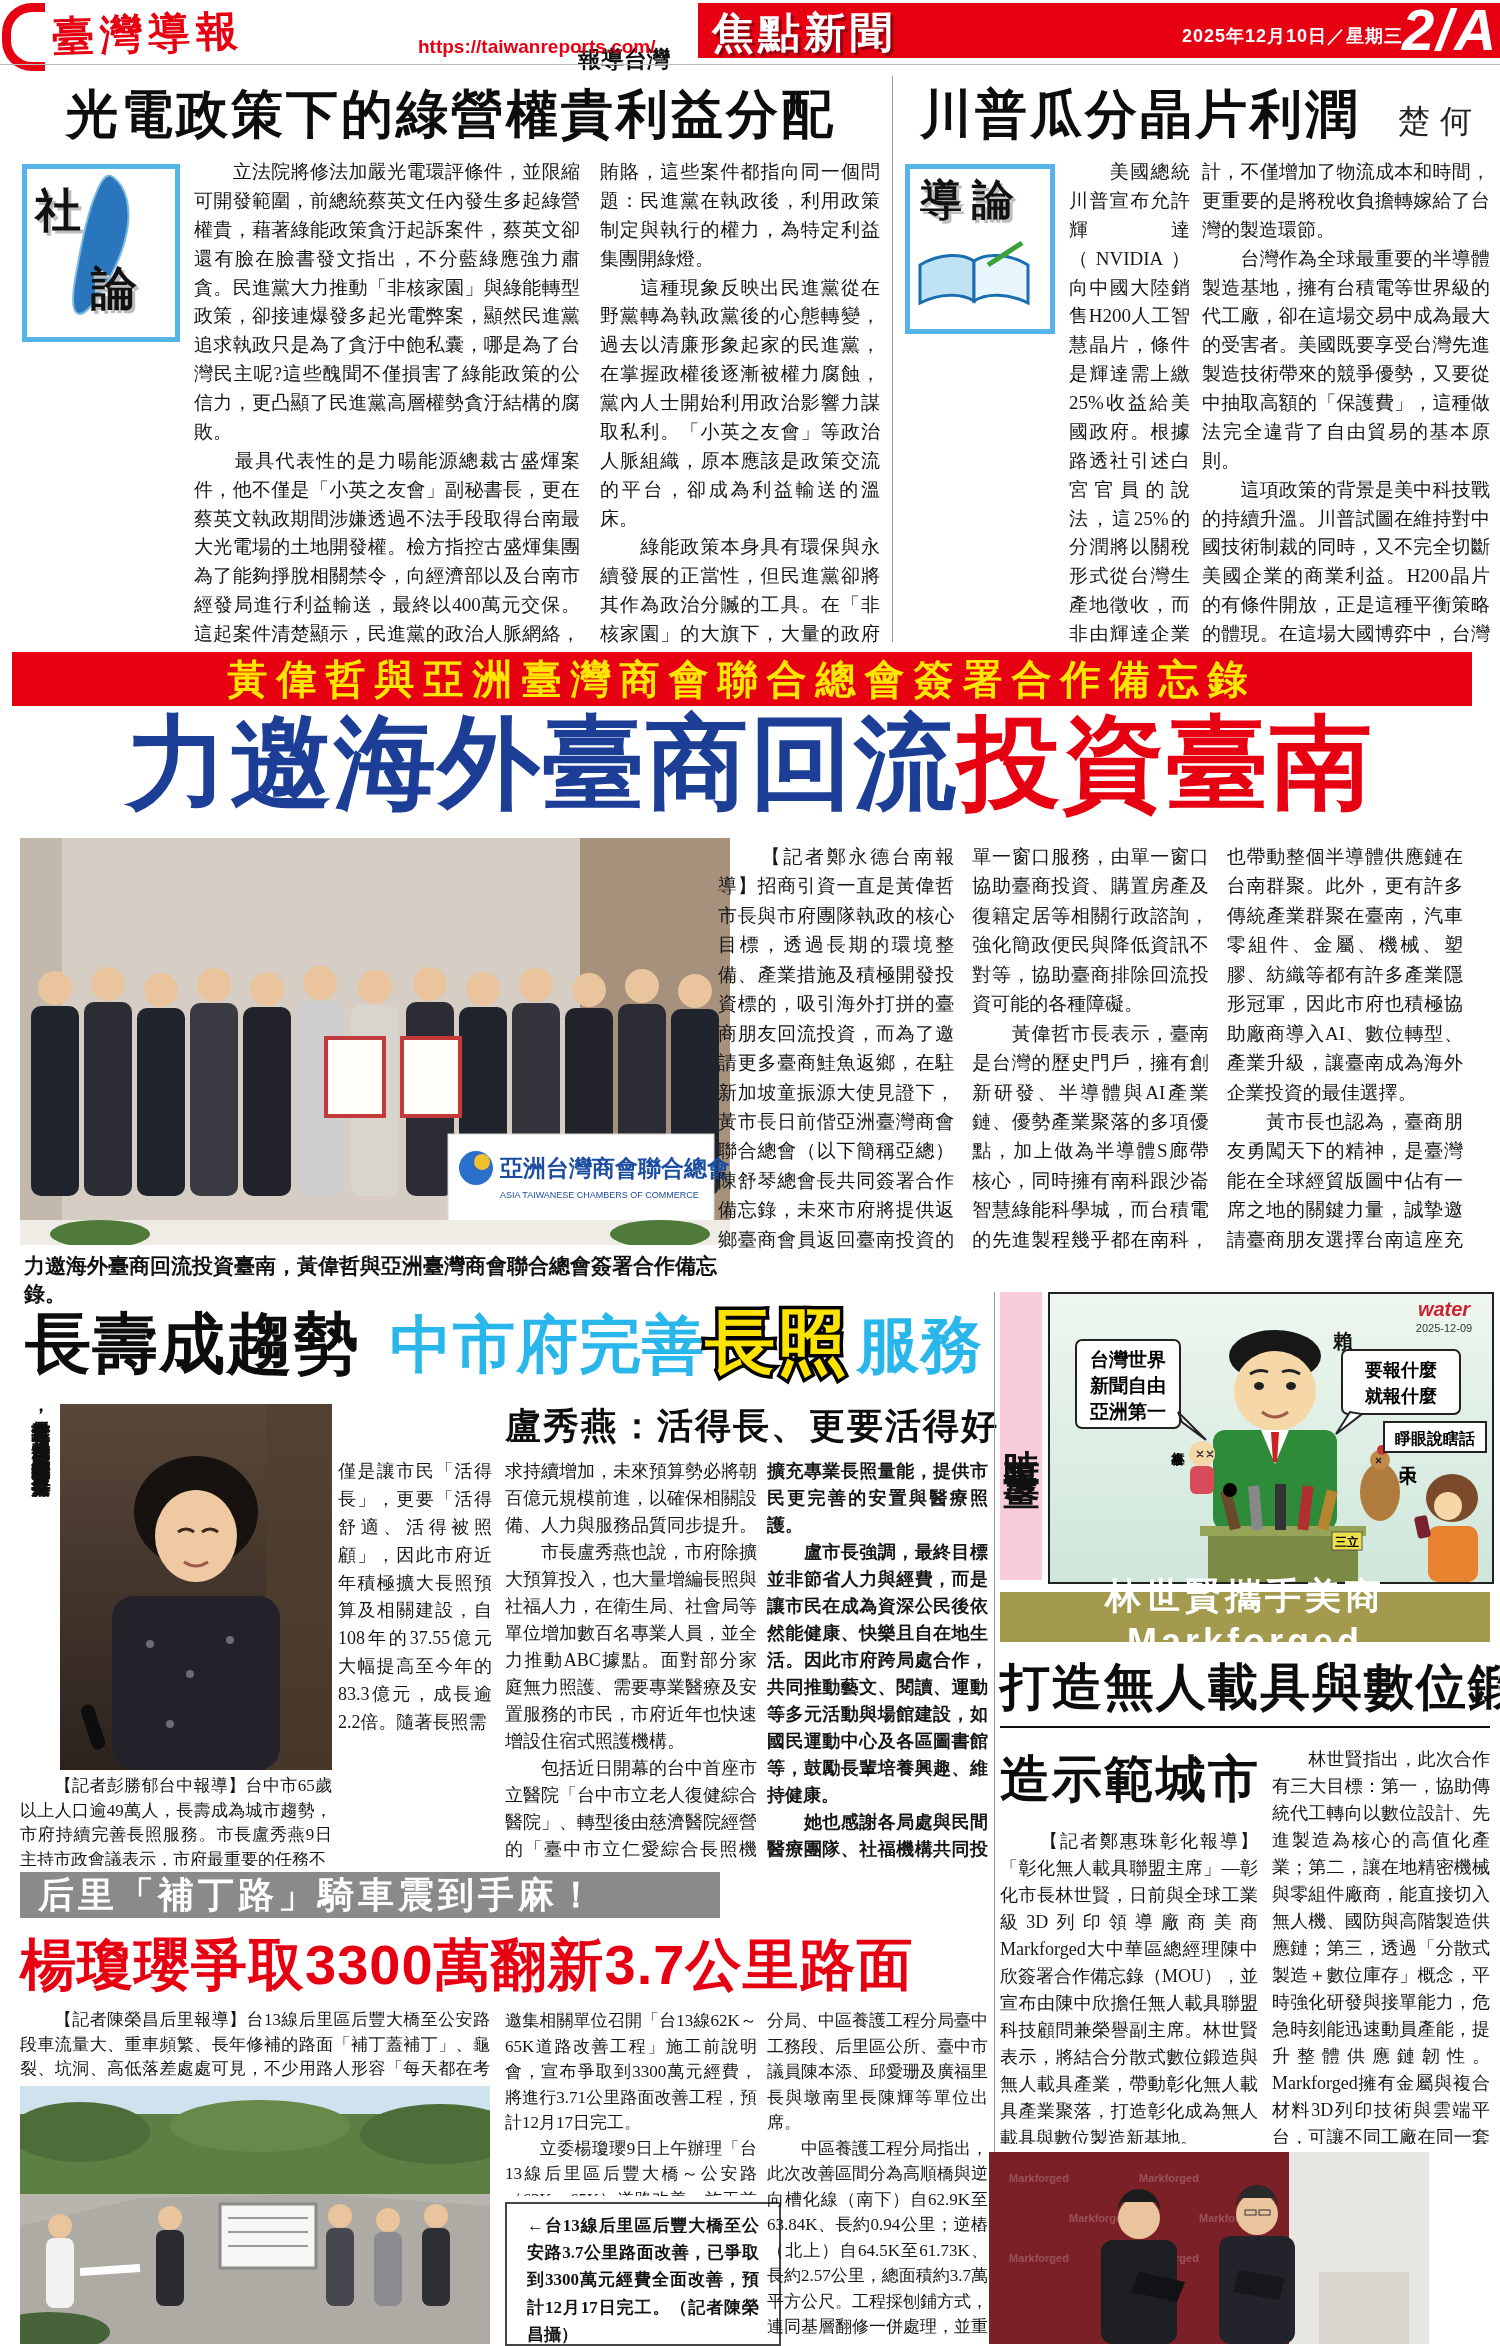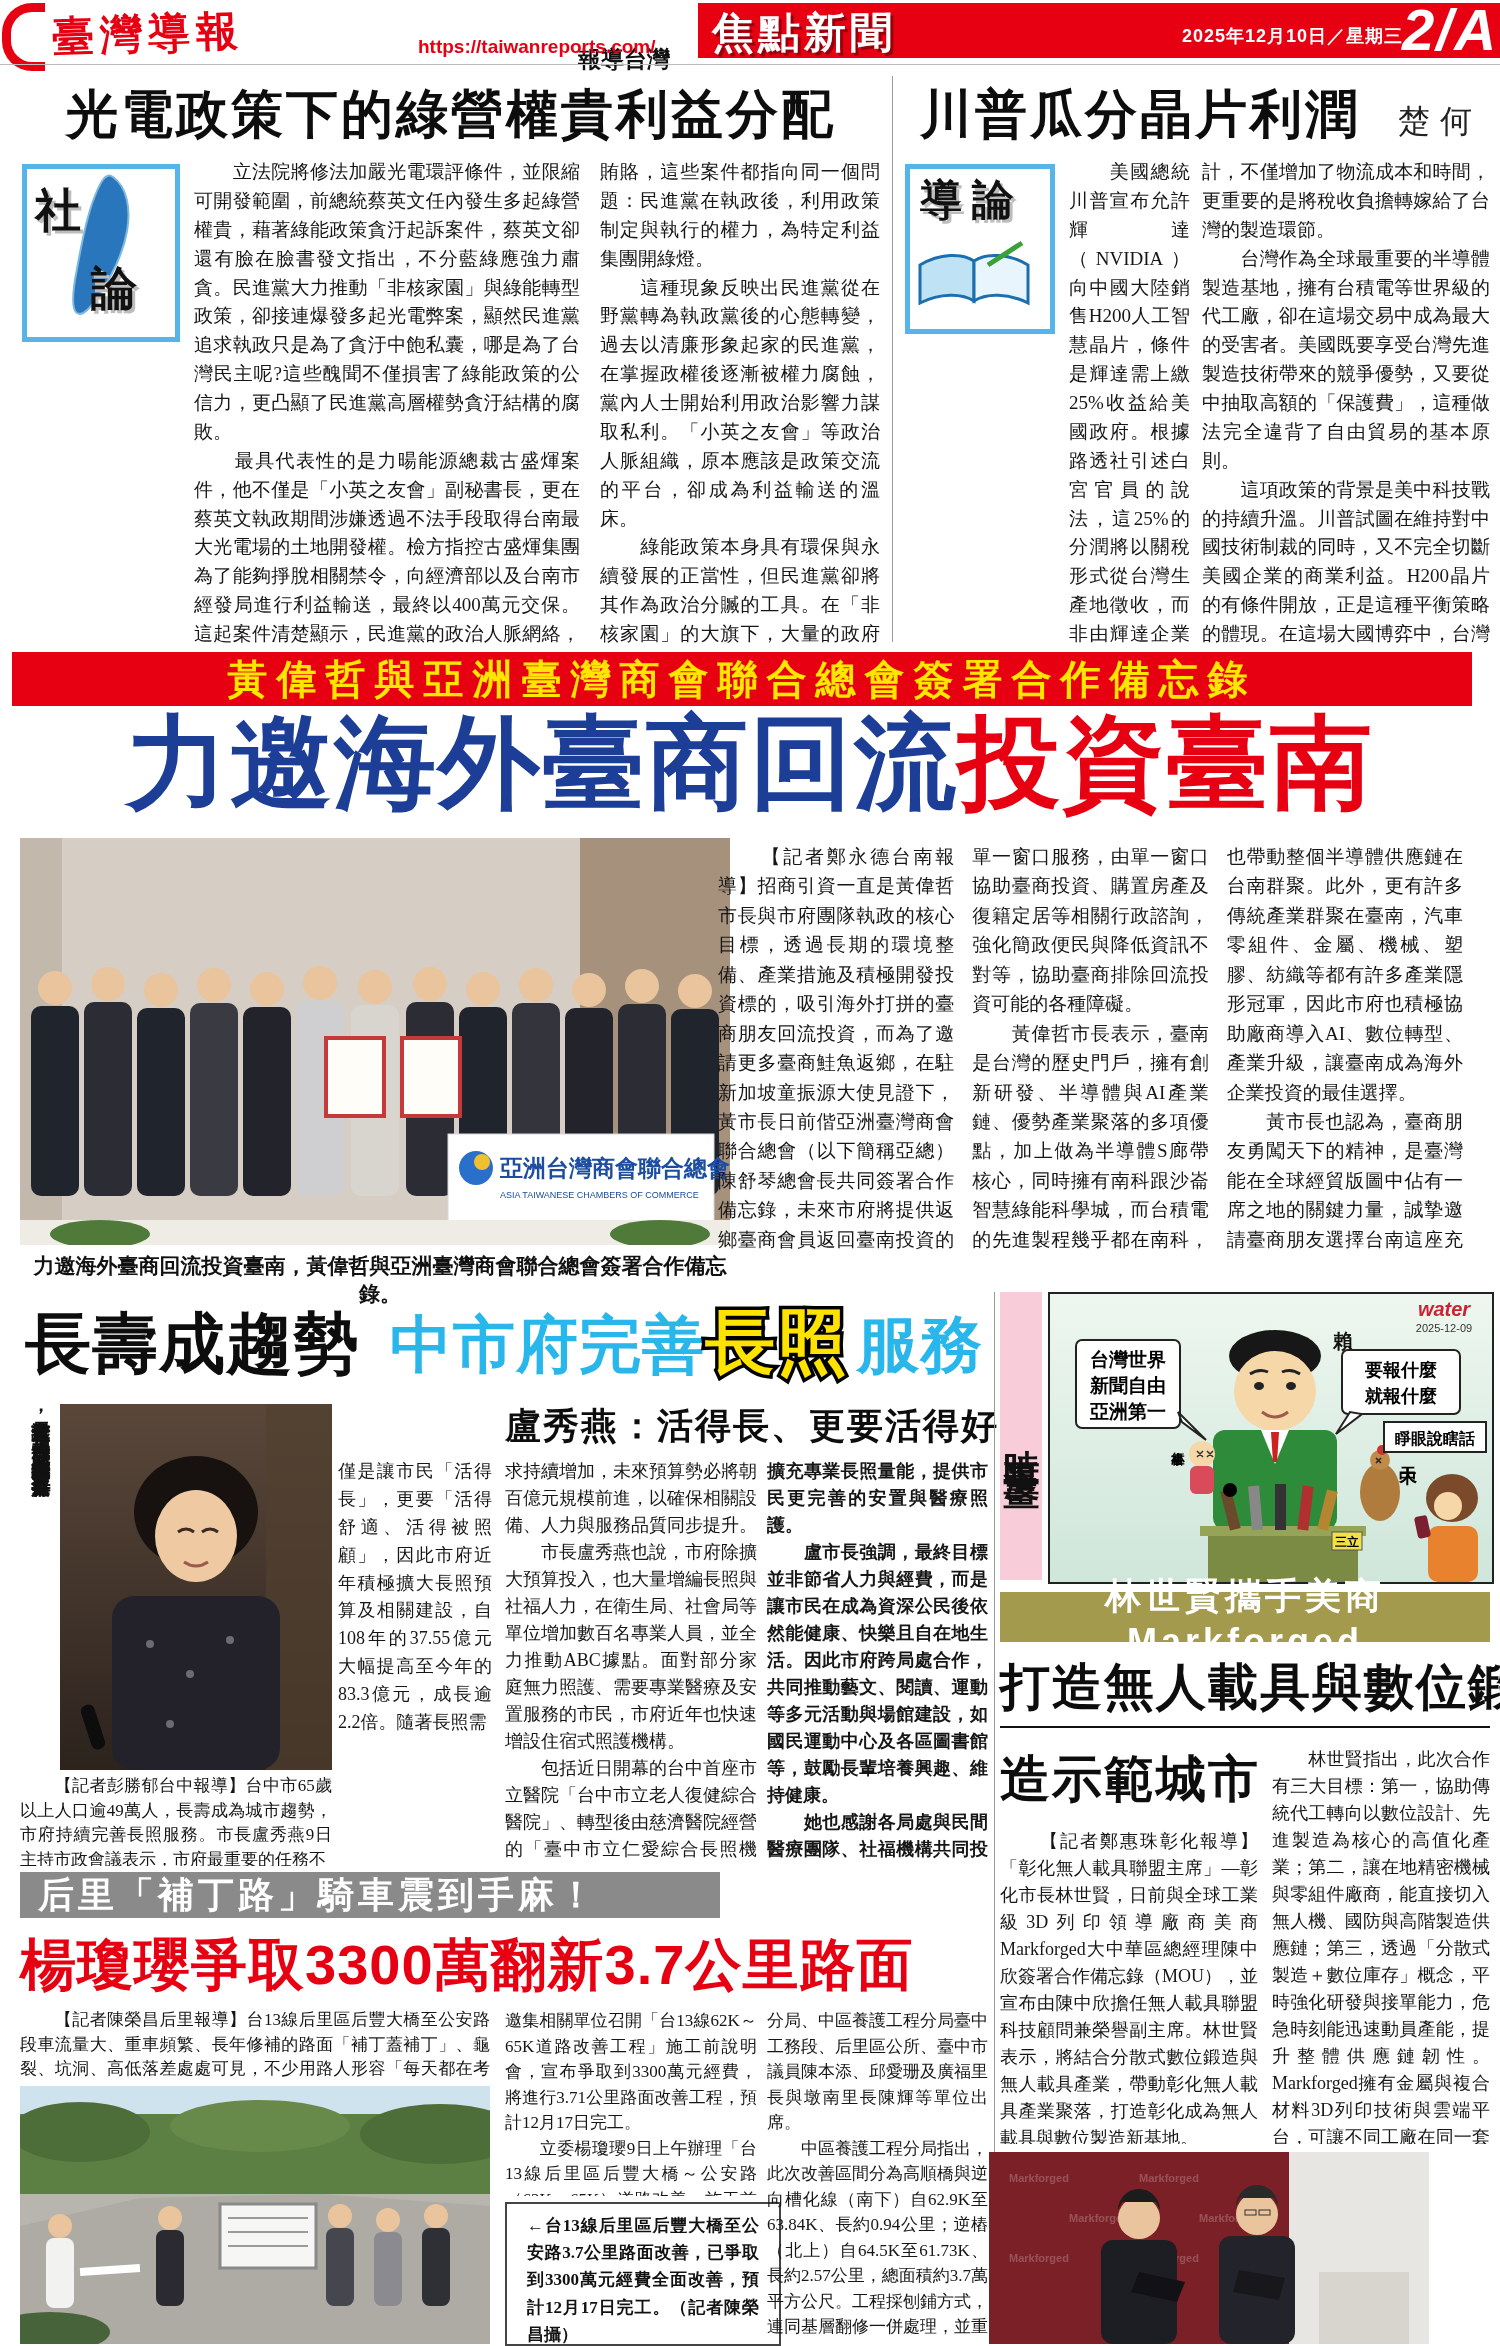--- a/index.html
+++ b/index.html
@@ -171,21 +171,21 @@
         <circle cx="456" cy="330" r="17" fill="#2a6fc9"></circle>
         <circle cx="462" cy="324" r="8" fill="#f0c030"></circle>
         <text x="480" y="338" font-size="23" font-weight="bold" fill="#1c4da0">亞洲台灣商會聯合總會</text>
         <text x="480" y="360" font-size="9" fill="#1c4da0">ASIA TAIWANESE CHAMBERS OF COMMERCE</text>
       </g>
       <rect y="382" width="710" height="25" fill="#efece6"></rect>
       <ellipse cx="80" cy="396" rx="50" ry="14" fill="#4f7a3a"></ellipse>
       <ellipse cx="640" cy="396" rx="50" ry="14" fill="#4f7a3a"></ellipse>
     </svg>
   </div>
-  <div class="abs caption" style="left:24px;top:1252px;width:712px;text-align:center;">力邀海外臺商回流投資臺南，黃偉哲與亞洲臺灣商會聯合總會簽署合作備忘錄。</div>
+  <div class="abs caption" style="left:24px;top:1252px;width:712px;">力邀海外臺商回流投資臺南，黃偉哲與亞洲臺灣商會聯合總會簽署合作備忘錄。</div>
 
   <div class="abs bt tainan-body" style="left:718px;top:842px;width:745px;height:436px;">　　【記者鄭永德台南報導】招商引資一直是黃偉哲市長與市府團隊執政的核心目標，透過長期的環境整備、產業措施及積極開發投資標的，吸引海外打拼的臺商朋友回流投資，而為了邀請更多臺商鮭魚返鄉，在駐新加坡童振源大使見證下，黃市長日前偕亞洲臺灣商會聯合總會（以下簡稱亞總）陳舒琴總會長共同簽署合作備忘錄，未來市府將提供返鄉臺商會員返回臺南投資的單一窗口服務，由單一窗口協助臺商投資、購置房產及復籍定居等相關行政諮詢，強化簡政便民與降低資訊不對等，協助臺商排除回流投資可能的各種障礙。
 　　黃偉哲市長表示，臺南是台灣的歷史門戶，擁有創新研發、半導體與AI產業鏈、優勢產業聚落的多項優點，加上做為半導體S廊帶核心，同時擁有南科跟沙崙智慧綠能科學城，而台積電的先進製程幾乎都在南科，也帶動整個半導體供應鏈在台南群聚。此外，更有許多傳統產業群聚在臺南，汽車零組件、金屬、機械、塑膠、紡織等都有許多產業隱形冠軍，因此市府也積極協助廠商導入AI、數位轉型、產業升級，讓臺南成為海外企業投資的最佳選擇。
 　　黃市長也認為，臺商朋友勇闖天下的精神，是臺灣能在全球經貿版圖中佔有一席之地的關鍵力量，誠摯邀請臺商朋友選擇台南這座充滿潛力的城市，加碼投資、深耕合作，這次很高興能能跟亞總攜手合作，提供有意落腳臺南的亞洲臺商在投資、購地與戶籍方面的行政諮詢服務，也期盼借助陳總會長以及亞總幹部之力，多加協助宣傳臺南投資優勢，共創雙贏。</div>
 
   <div class="abs care-head" style="left:25px;top:1296px;">
     <span class="care-black">長壽成趨勢</span>
     <span style="width:22px;"></span>
     <span class="care-cyan">中市府完善</span>
     <span class="care-yellow">長照</span>

